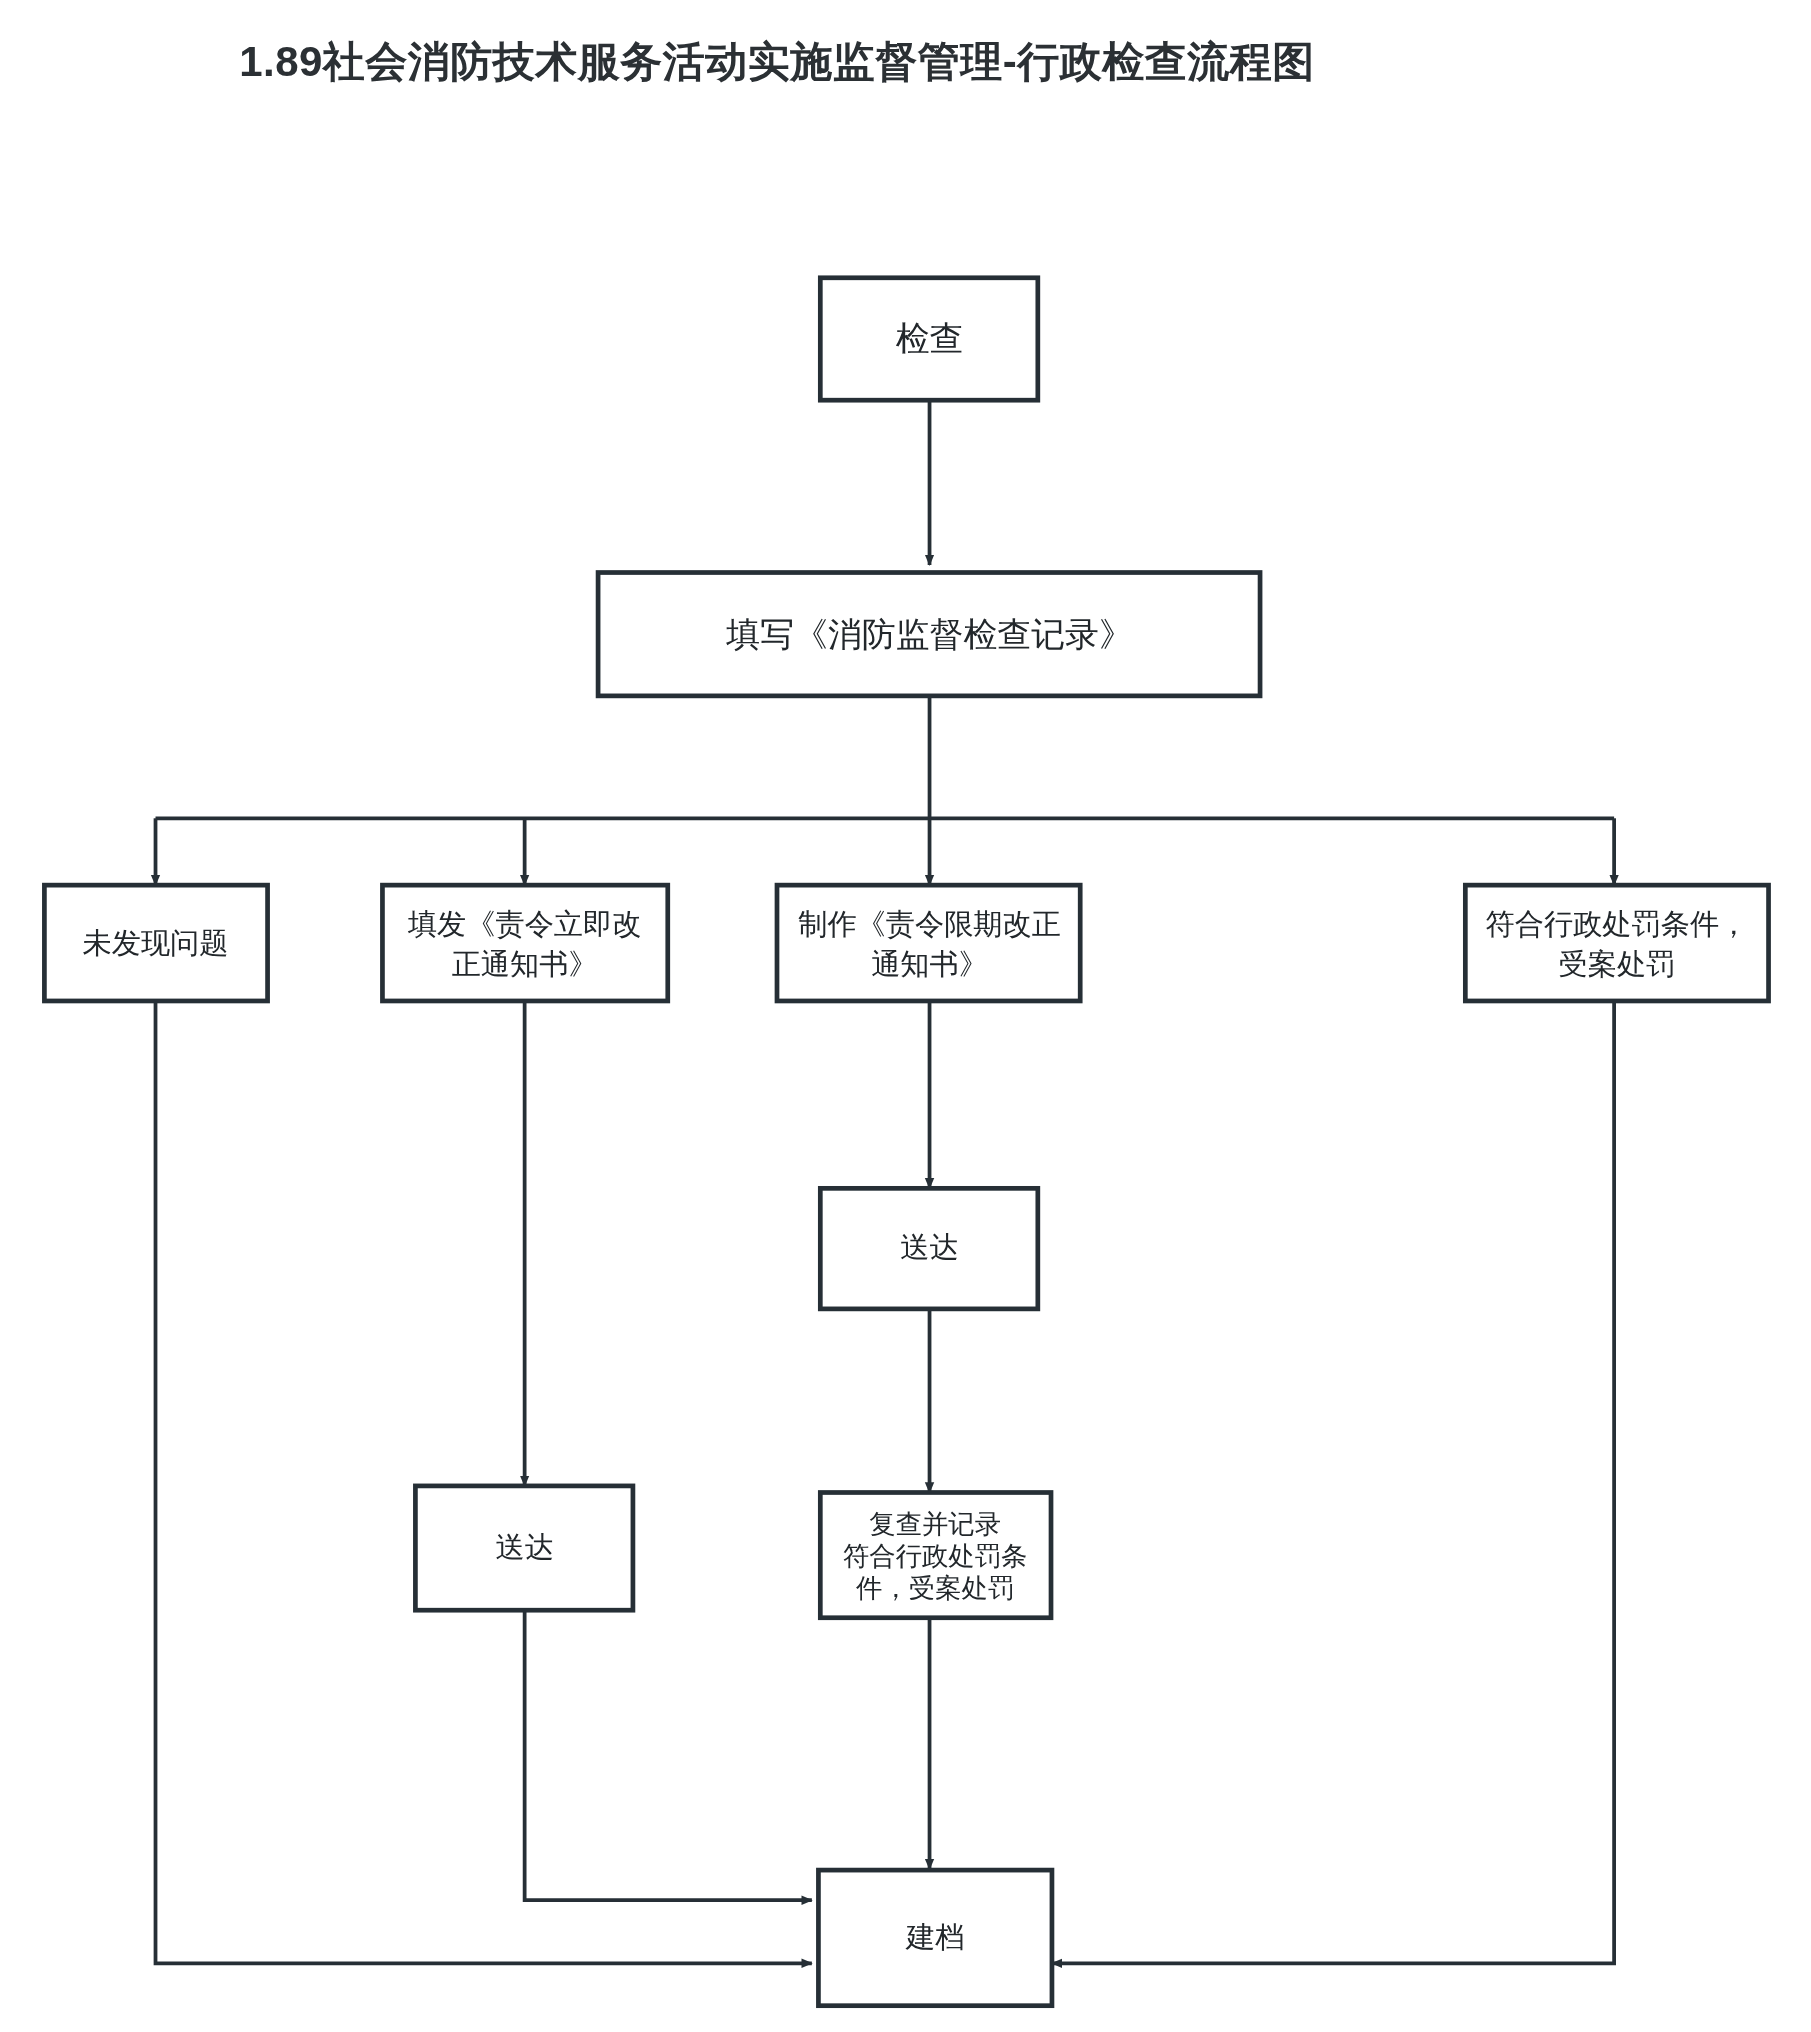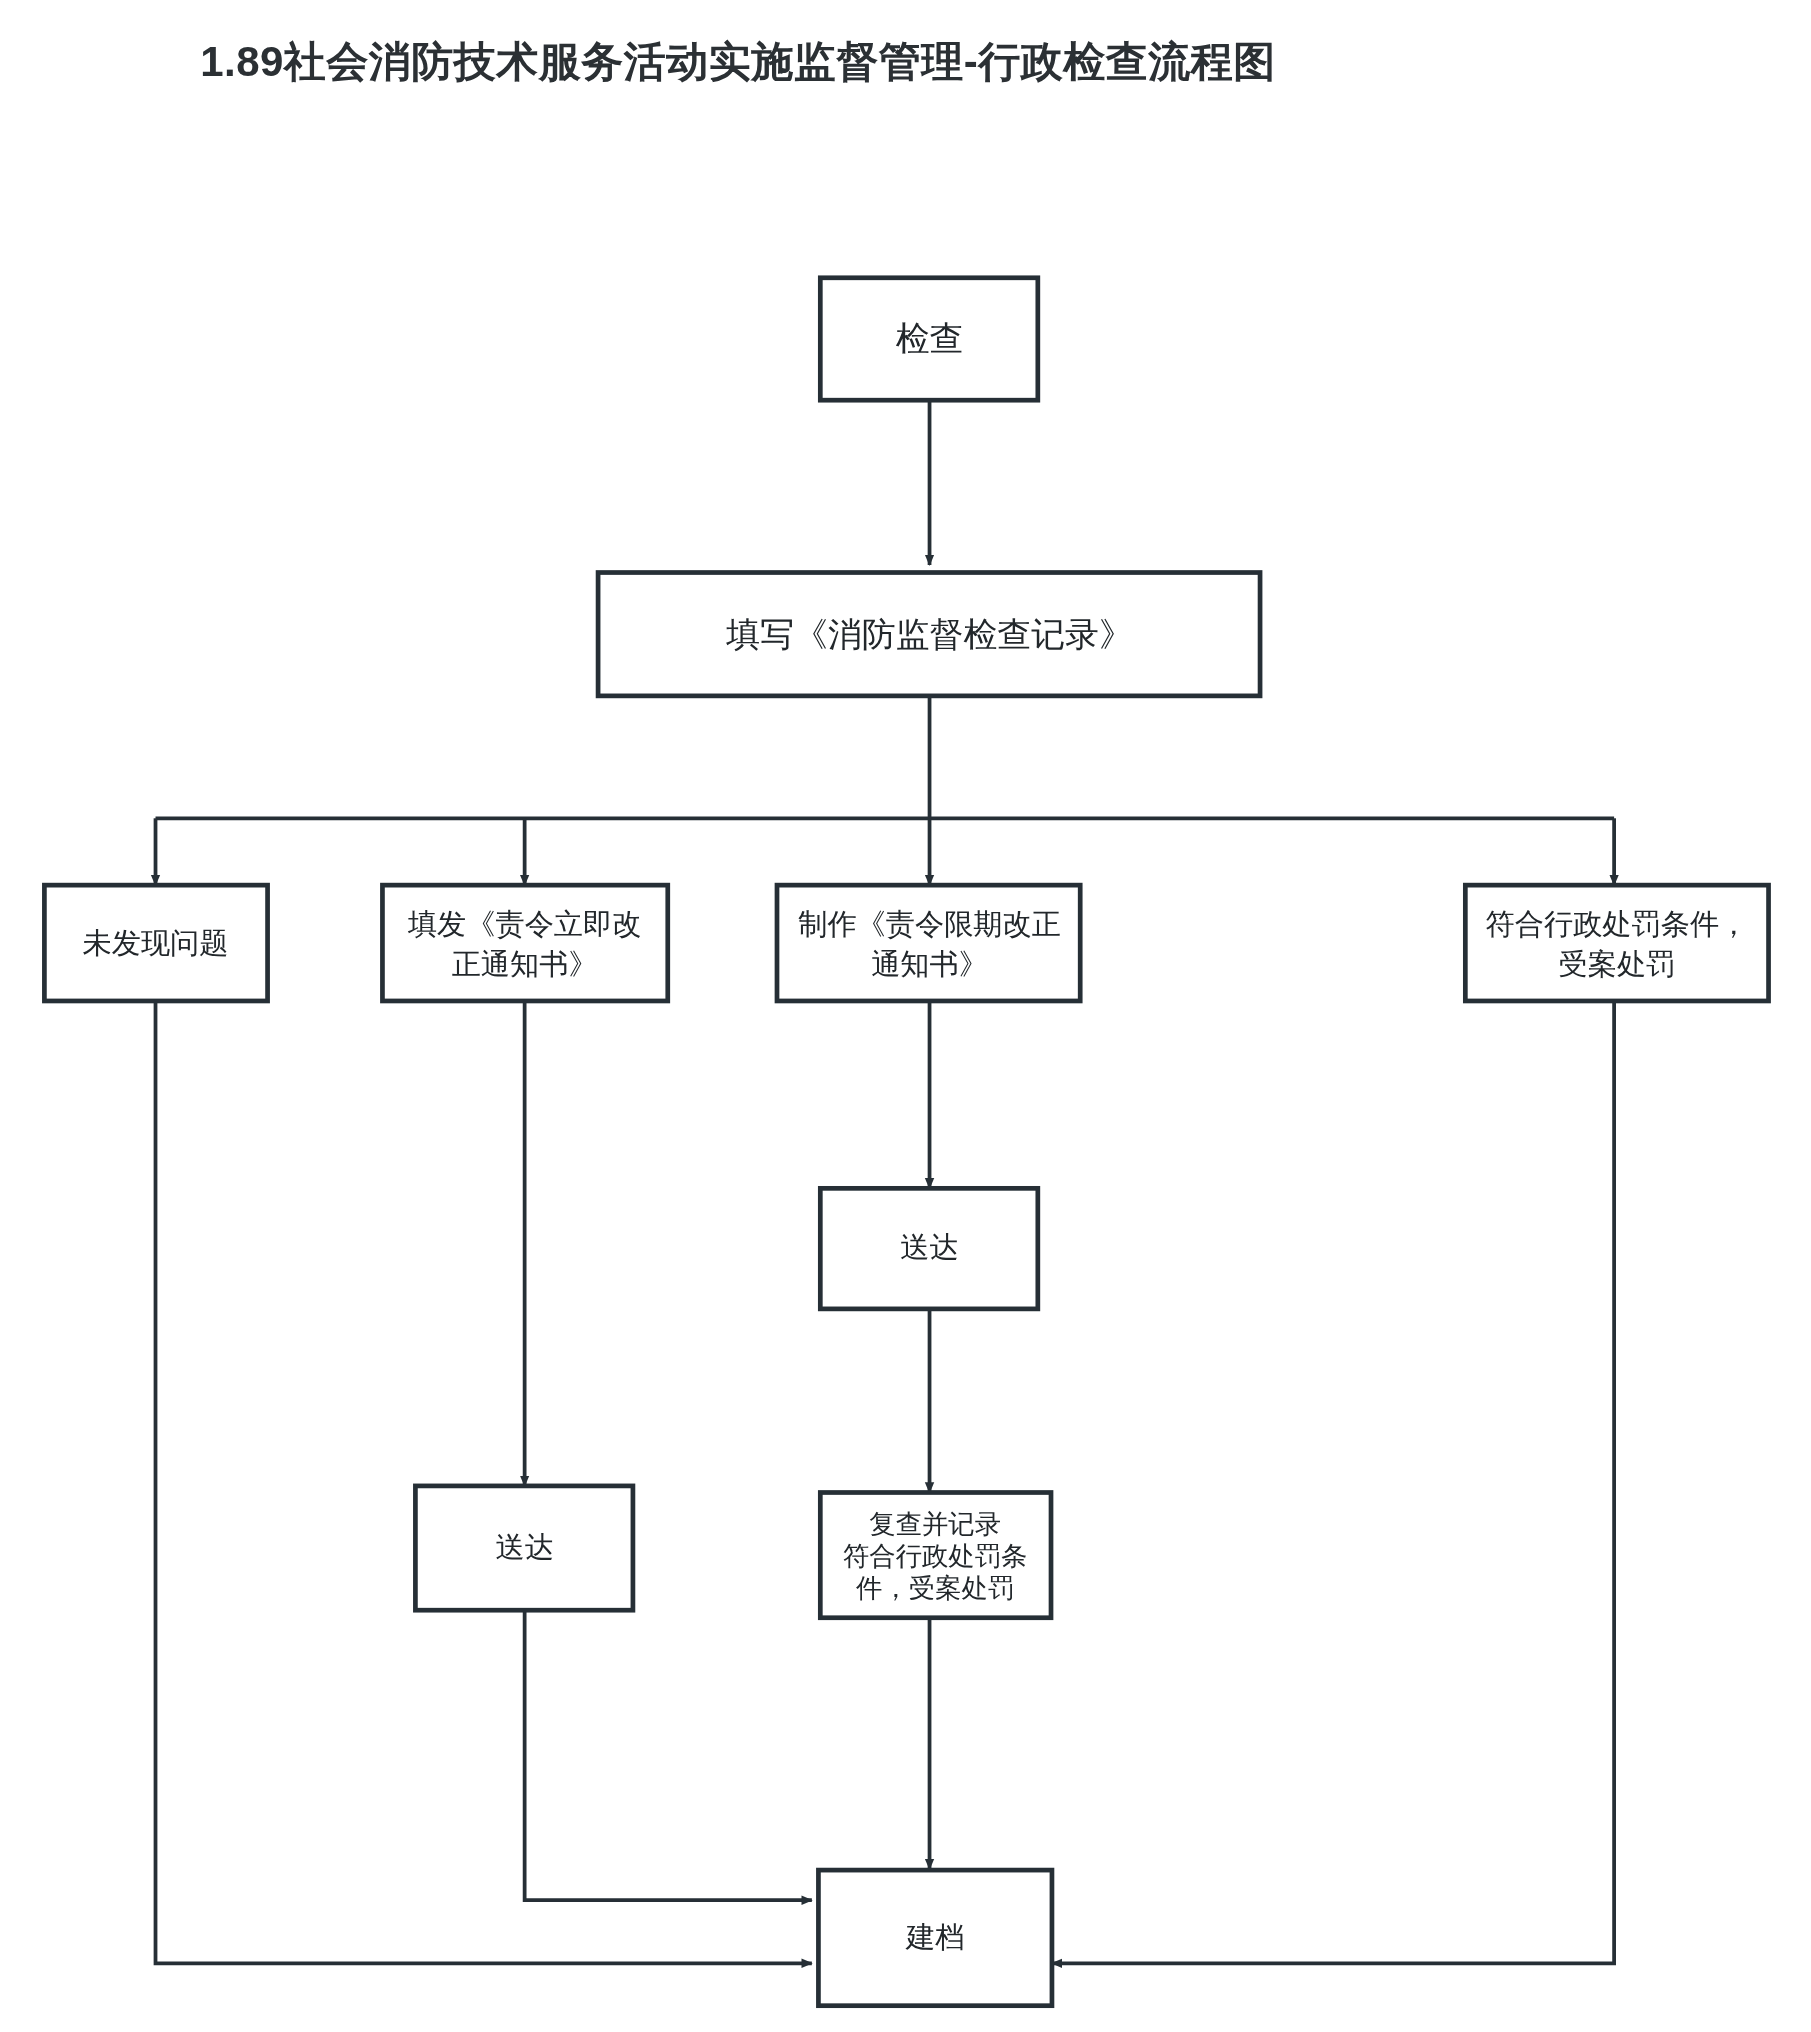--- a/index.html
+++ b/index.html
@@ -19,20 +19,21 @@
     position: absolute;
     left: 0;
     top: 34px;
     width: 1476px;
     text-align: center;
     font-size: 42px;
     font-weight: bold;
     letter-spacing: 0.5px;
     color: #2b3034;
     white-space: nowrap;
+    padding-left: 39px;
   }
   #flow-svg {
     position: absolute;
     left: 0;
     top: 0;
     width: 1812px;
     height: 2033px;
     display: block;
   }
   .node-rect {

